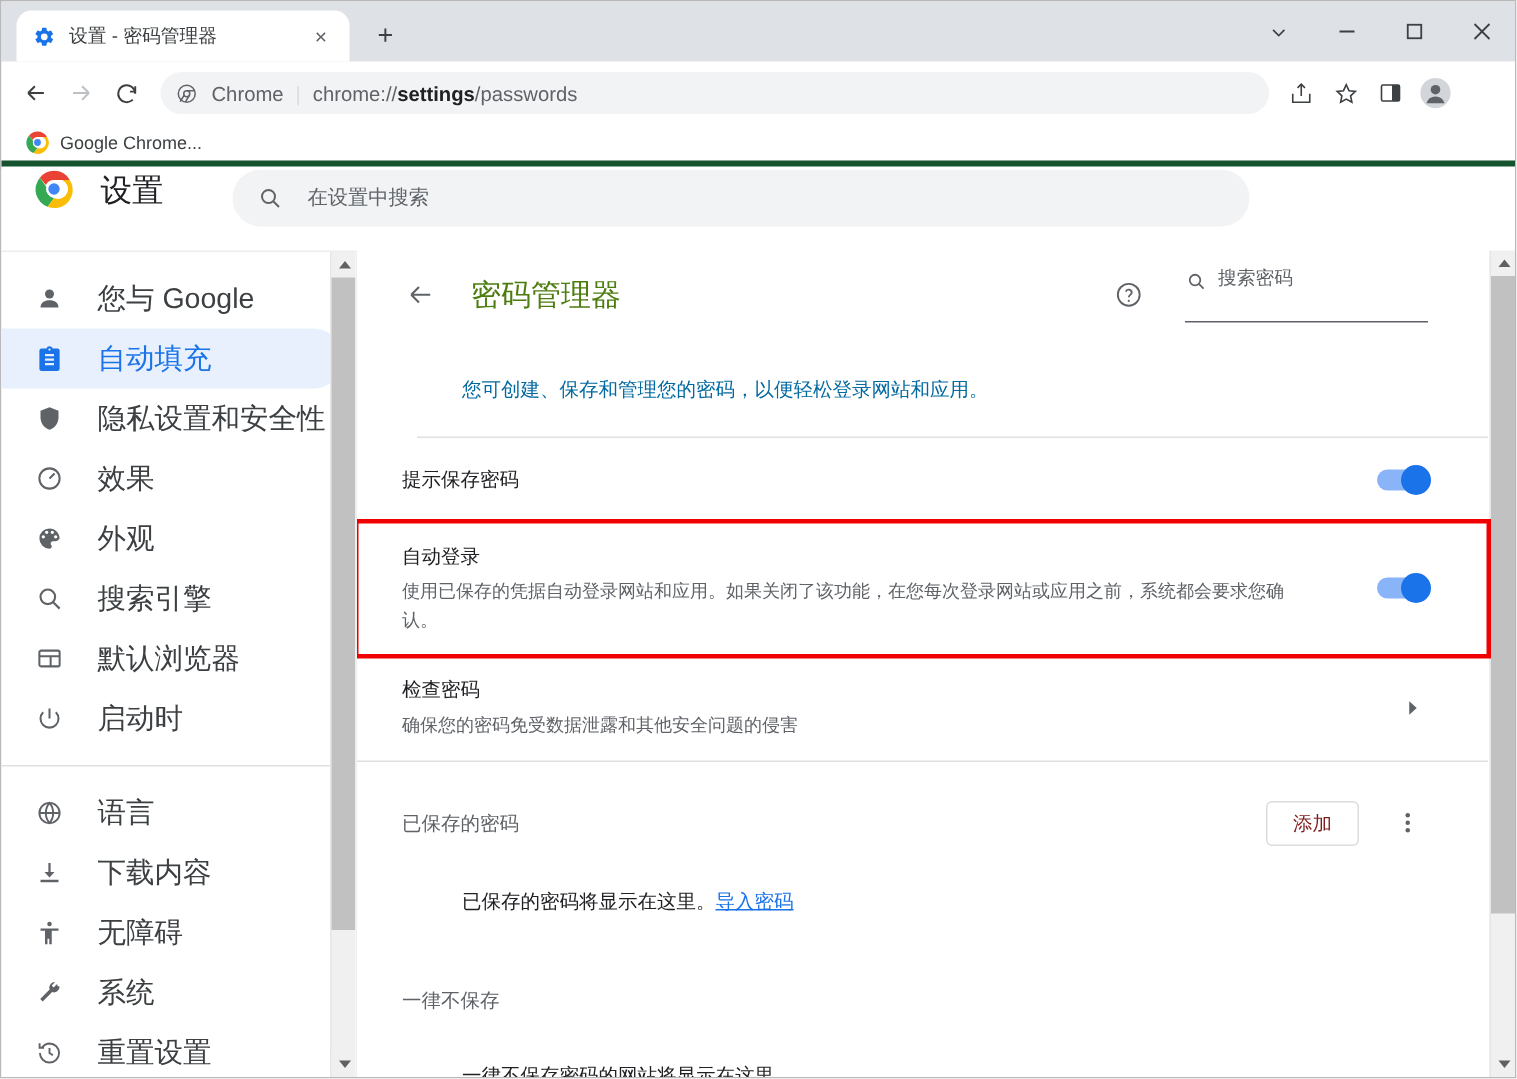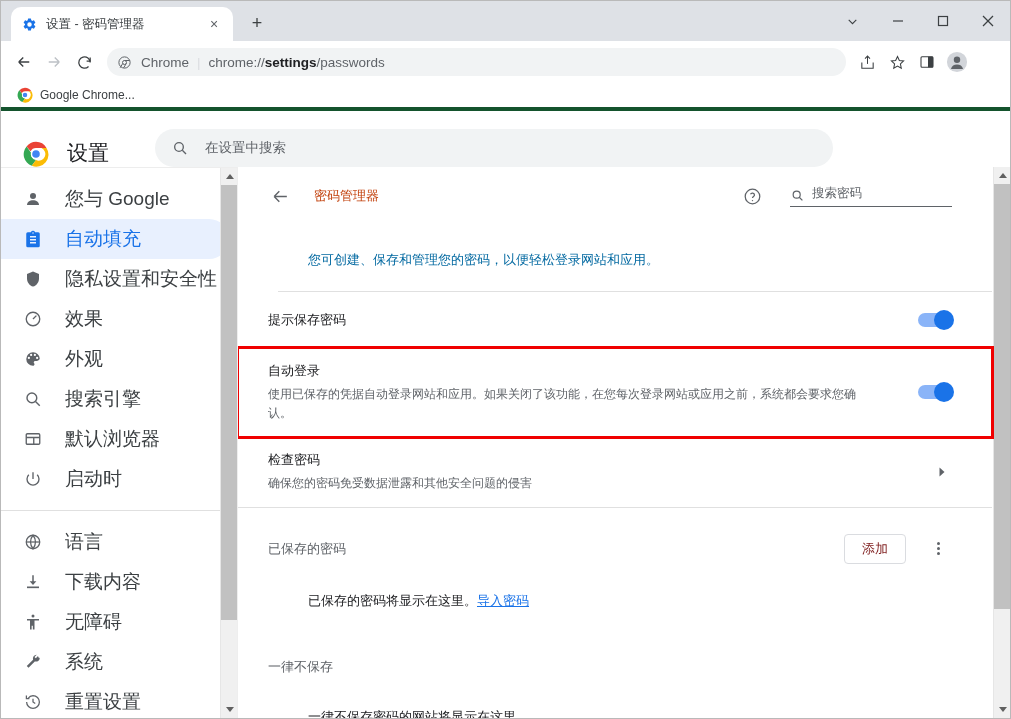--- a/index.html
+++ b/index.html
@@ -52,21 +52,21 @@
   
   .bookmarks { height:28px; background:#fff; display:flex; align-items:center;
                padding:0 10px; border-bottom:4px solid #14532d; }
   .bm-item { display:flex; align-items:center; padding:3px 6px; border-radius:4px; }
   .bm-ico { width:16px; height:16px; margin-right:7px; flex:none; }
   .bm-label { font-size:12px; color:#3c4043; white-space:nowrap; }
 
   
   .page { position:absolute; left:0; top:112px; right:0; bottom:0; background:#fff;
           overflow:hidden; }
-  .settings-header { height:54px; display:flex; align-items:flex-end; background:#fff; }
+  .settings-header { height:54px; display:flex; align-items:flex-start; background:#fff; }
   .chrome-logo { width:26px; height:26px; margin-left:22px; flex:none; }
   .settings-title { font-size:21px; color:#202124; margin-left:18px; }
   .searchbox { margin-left:46px; width:678px; height:38px; background:#f1f3f4;
                border-radius:19px; display:flex; align-items:center; padding:0 16px; }
   .searchbox .sicon { width:18px; height:18px; margin-right:16px; color:#5f6368;
                       display:flex; align-items:center; justify-content:center;}
   .searchbox .sph { font-size:13.5px; color:#5f6368; }
 
   .body-split { position:absolute; top:54px; left:0; right:0; bottom:0; display:flex; }
 
@@ -97,26 +97,26 @@
   .vsb .down-pos { position:absolute; bottom:0; left:0; }
 
   
   .main { flex:1; position:relative; background:#fff; overflow:hidden;
           border-left:1px solid #eee; }
   .main-inner { position:absolute; left:0; top:0; right:18px; bottom:0;
                 background:#fff; padding-left:0; }
   .mh { height:58px; display:flex; align-items:center; padding:0 0 0 30px; }
   .mh .back { width:24px; height:24px; display:flex; align-items:center;
               justify-content:center; color:#5f6368; flex:none; }
-  .mh .mtitle { font-size:13px; color:#c2410c; margin-left:22px; }
+  .mh .mtitle { font-size:20px; color:#4d7c0f; margin-left:22px; }
   .mh-right { margin-left:auto; display:flex; align-items:center; padding-right:40px; }
   .help-icon { width:20px; height:20px; color:#5f6368; margin-right:28px;
                display:flex; align-items:center; justify-content:center; }
   .pw-search { width:162px; display:flex; align-items:flex-end;
-               border-bottom:1px solid #5f6368; padding-bottom:4px; }
+               border-bottom:1px solid #5f6368; padding-bottom:20px; }
   .pw-search .si { width:14px;height:14px; color:#5f6368; margin-right:8px; flex:none;
                    display:flex;align-items:center;justify-content:center;}
   .pw-search .sp { font-size:12.5px; color:#5f6368; }
 
   .desc-row { padding:26px 40px 22px 30px; font-size:13px; color:#0369a1;
               border-bottom:1px solid #e0e0e0;margin-left:40px; }
 
   .row { display:flex; align-items:center; padding:0 40px 0 30px; min-height:56px;
          border-bottom:1px solid #e0e0e0; }
   .row .rtext { flex:1; padding:14px 0; }

